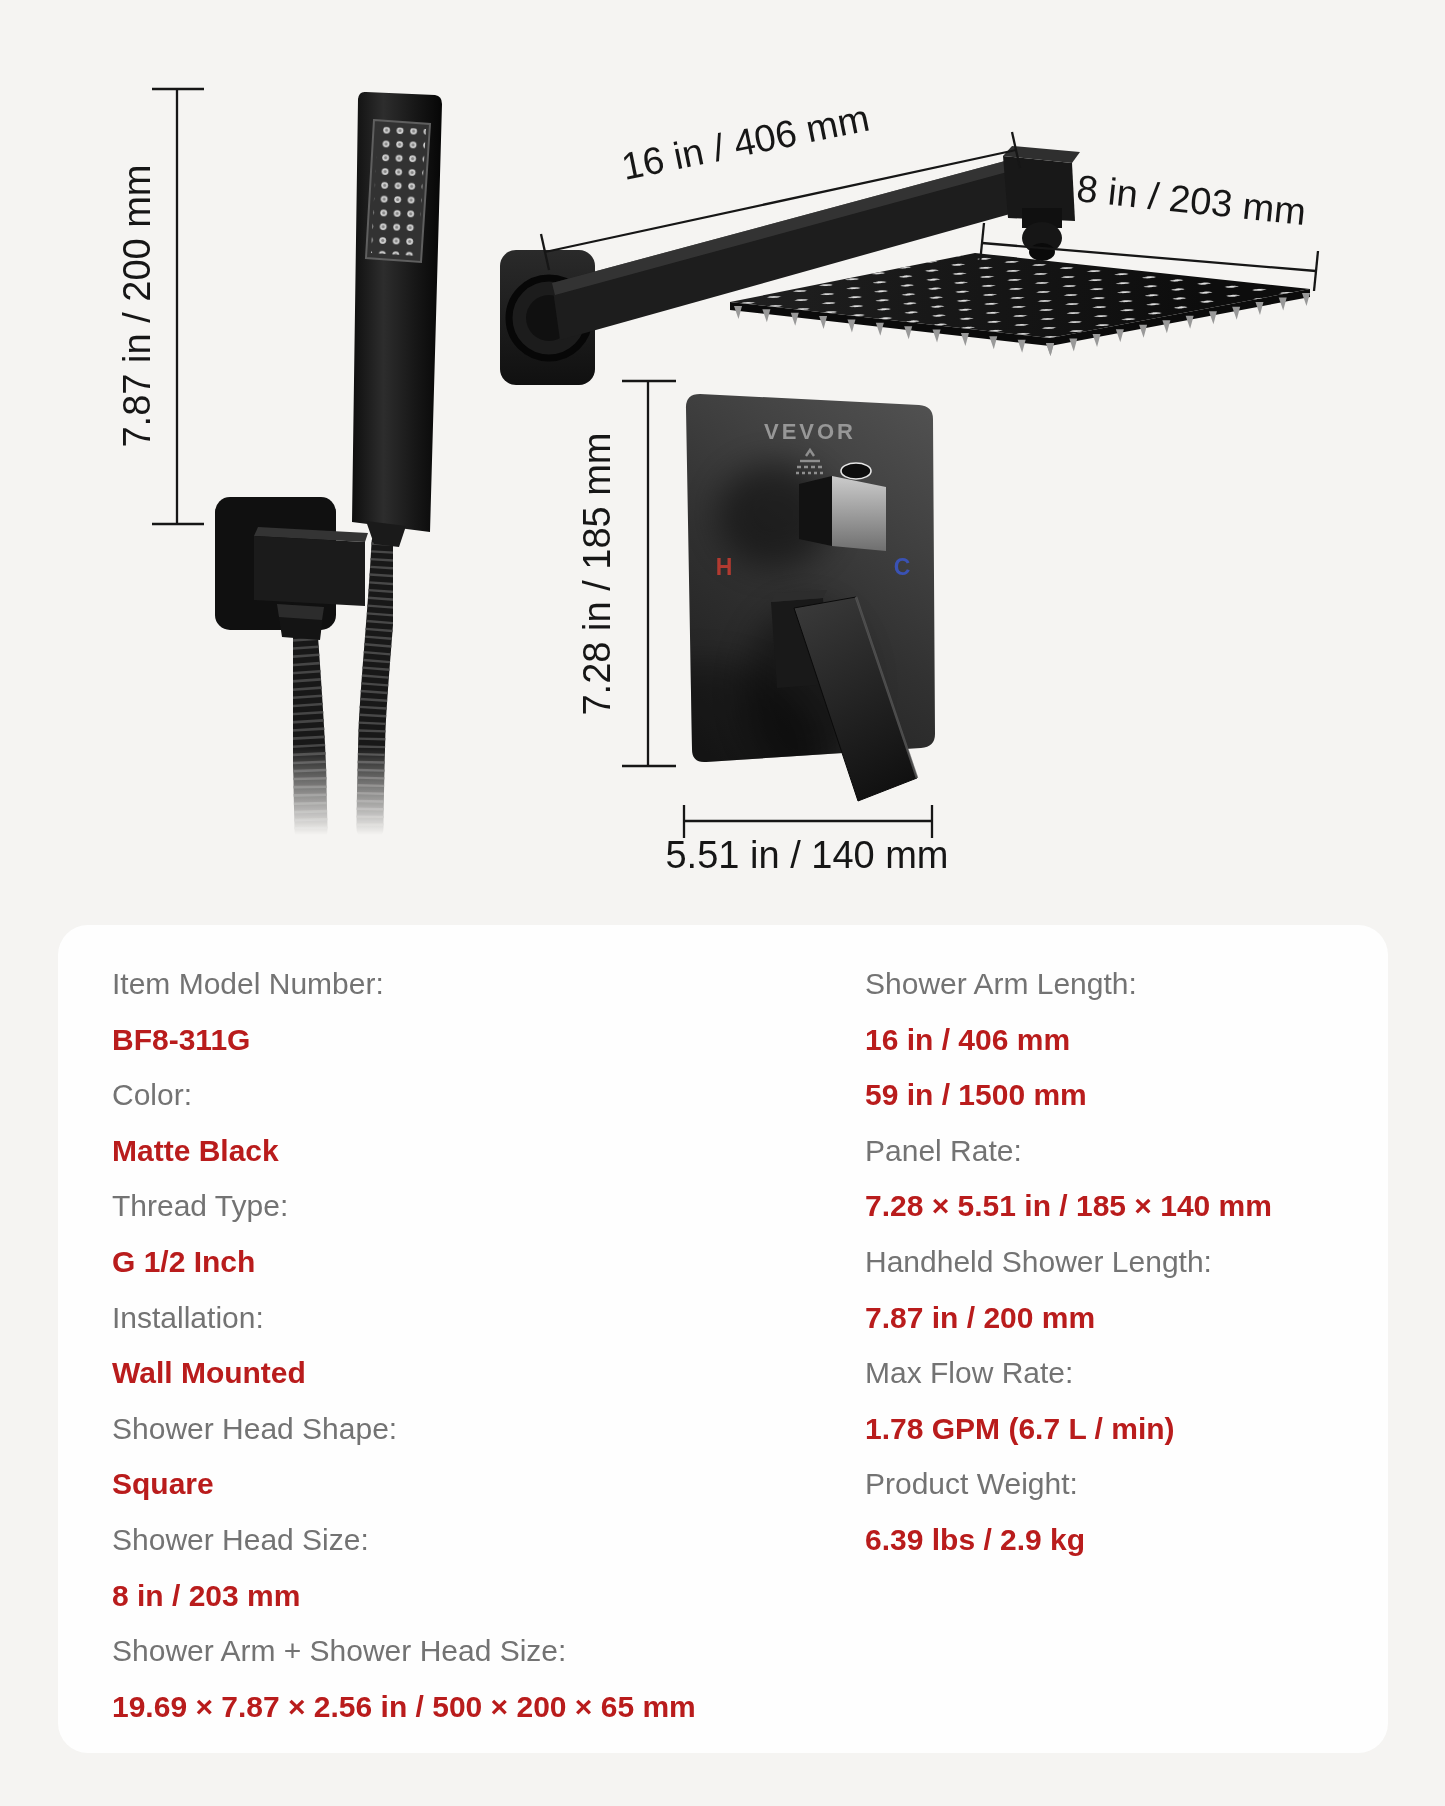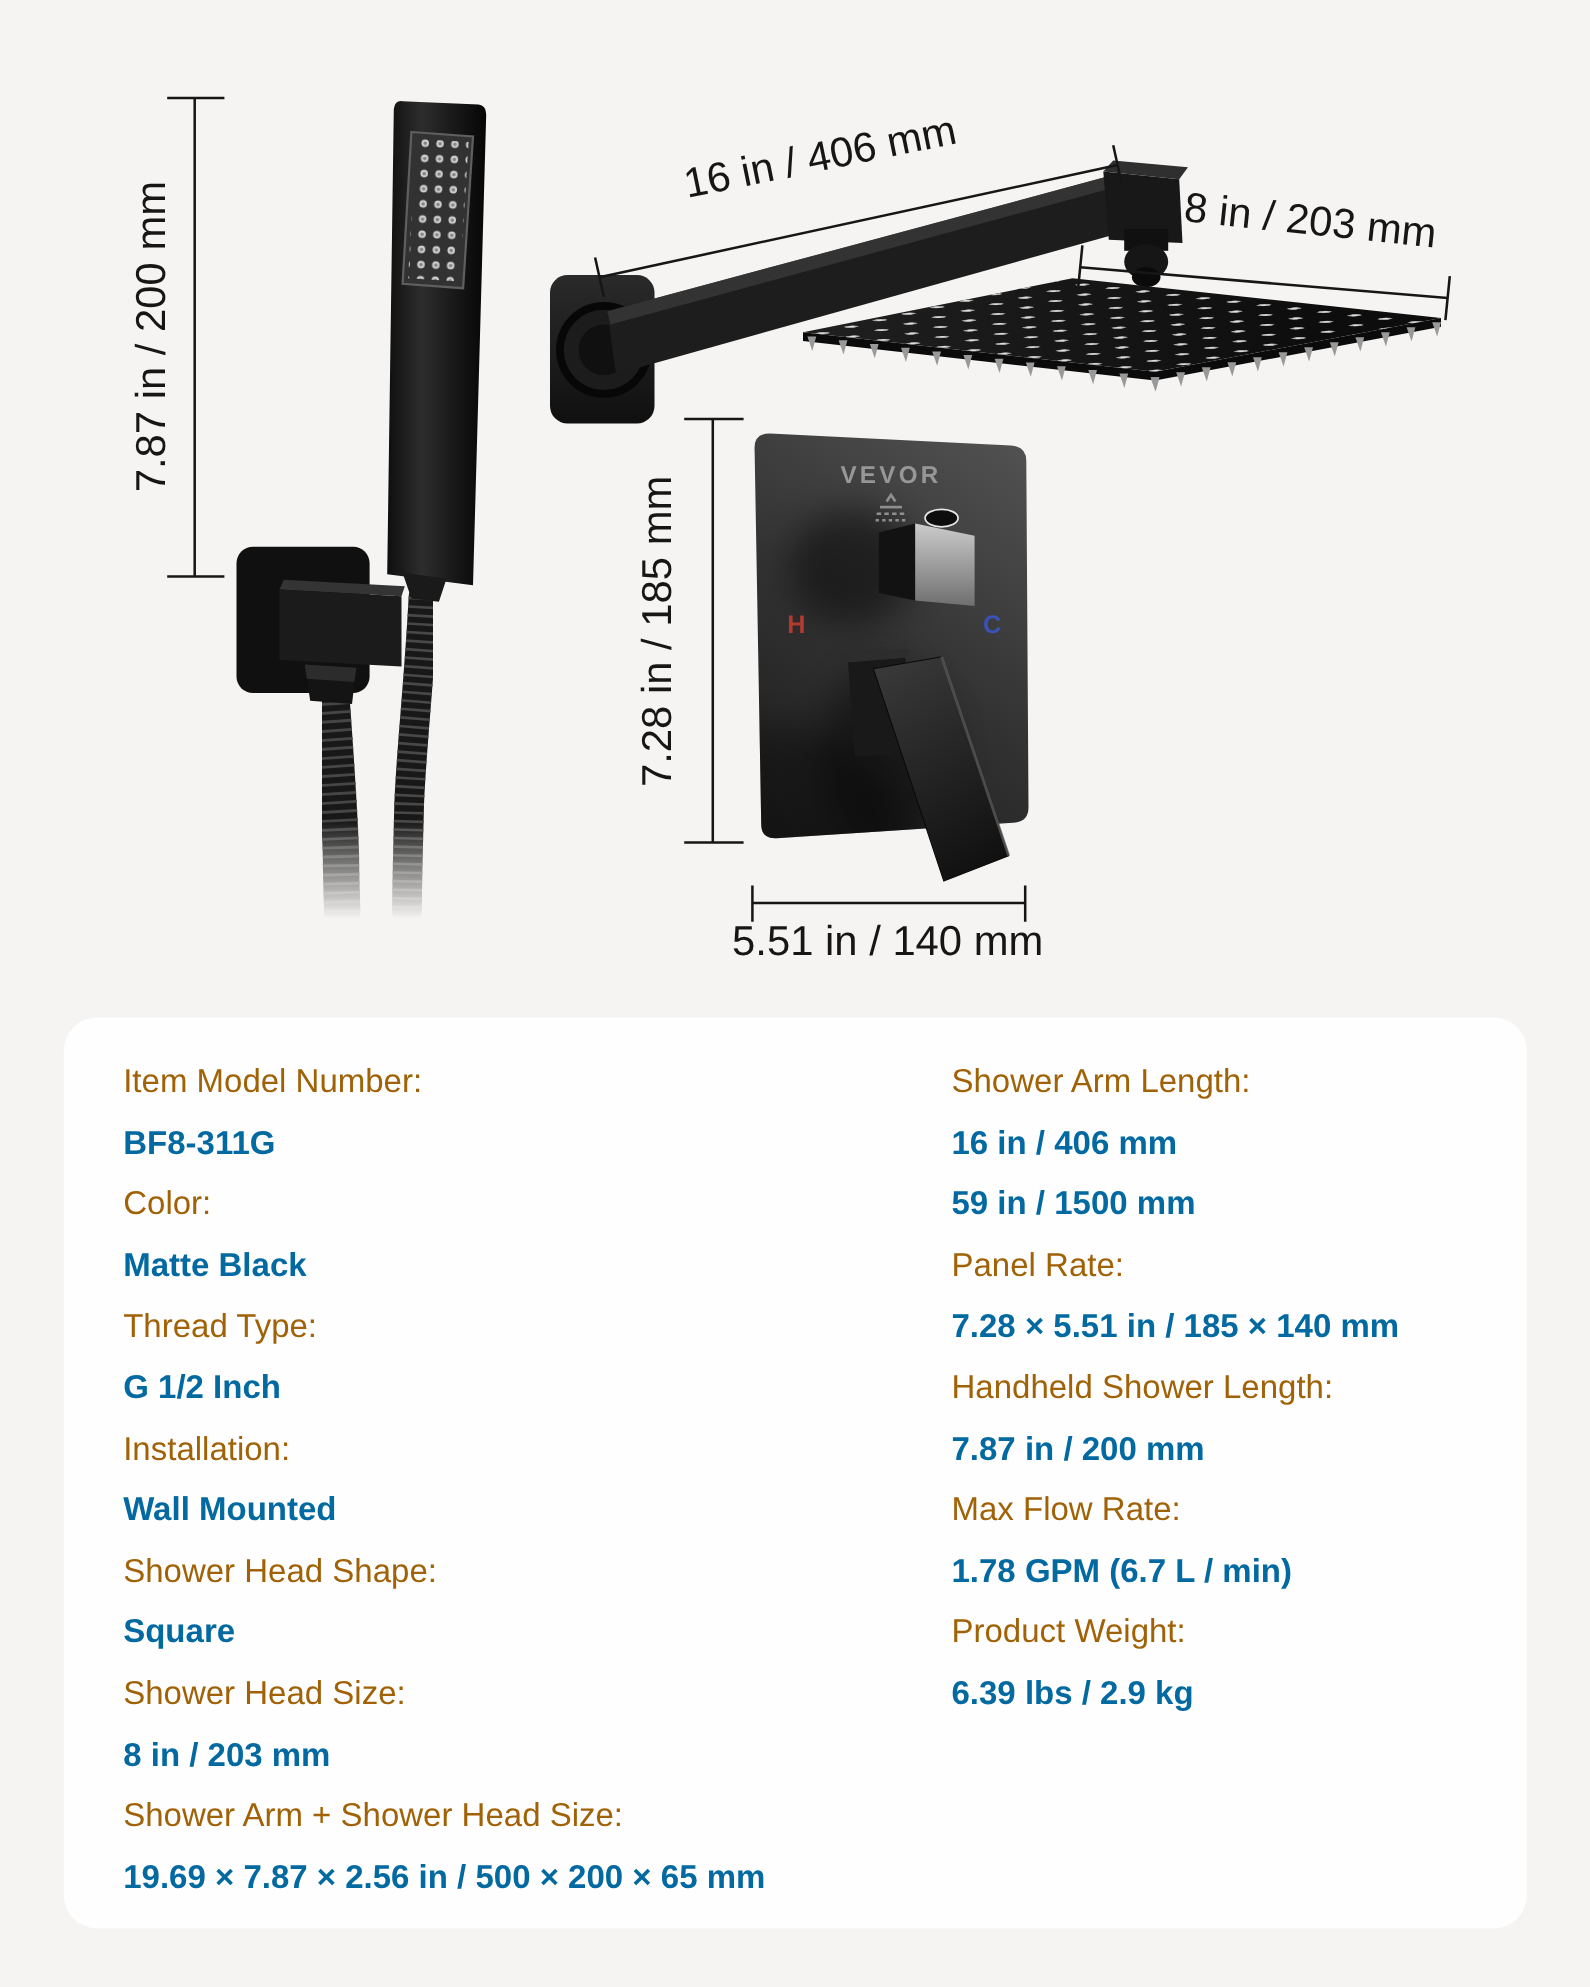--- a/index.html
+++ b/index.html
@@ -14,22 +14,22 @@
   .panel-letter{font-size:23px;font-weight:bold}
 
   .spec-card{
     position:absolute;left:58px;top:925px;width:1330px;height:828px;
     background:#fefefe;border-radius:30px;
   }
   .spec-col{position:absolute;top:31px}
   .spec-col.left{left:54px}
   .spec-col.right{left:807px}
   .spec-label,.spec-value{font-size:30px;line-height:55.6px;white-space:nowrap}
-  .spec-label{color:#a16207}
-  .spec-value{color:#0369a1;font-weight:700}
+  .spec-label{color:#737373}
+  .spec-value{color:#b91c1c;font-weight:700}
 </style>
 </head>
 <body>
 
 <svg id="diagram-svg" width="1445" height="925" viewBox="0 0 1445 925">
   <defs>
     <linearGradient id="gWand" x1="352" y1="0" x2="442" y2="0" gradientUnits="userSpaceOnUse">
       <stop offset="0" stop-color="#0e0e0e"></stop>
       <stop offset="0.35" stop-color="#2d2d2d"></stop>
       <stop offset="0.7" stop-color="#171717"></stop>

